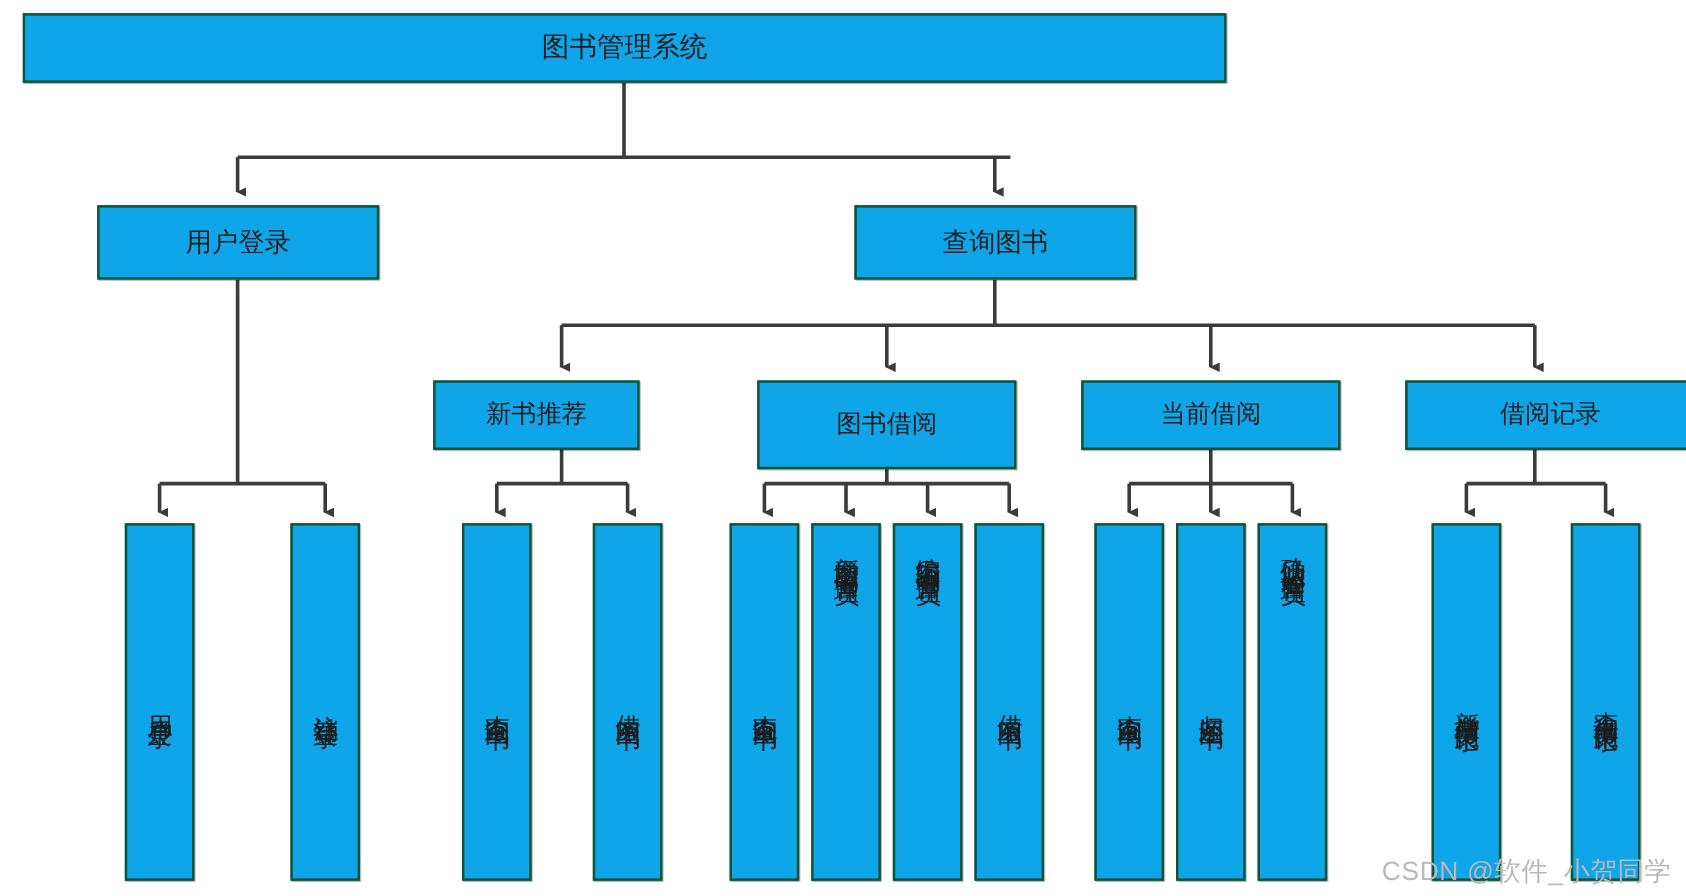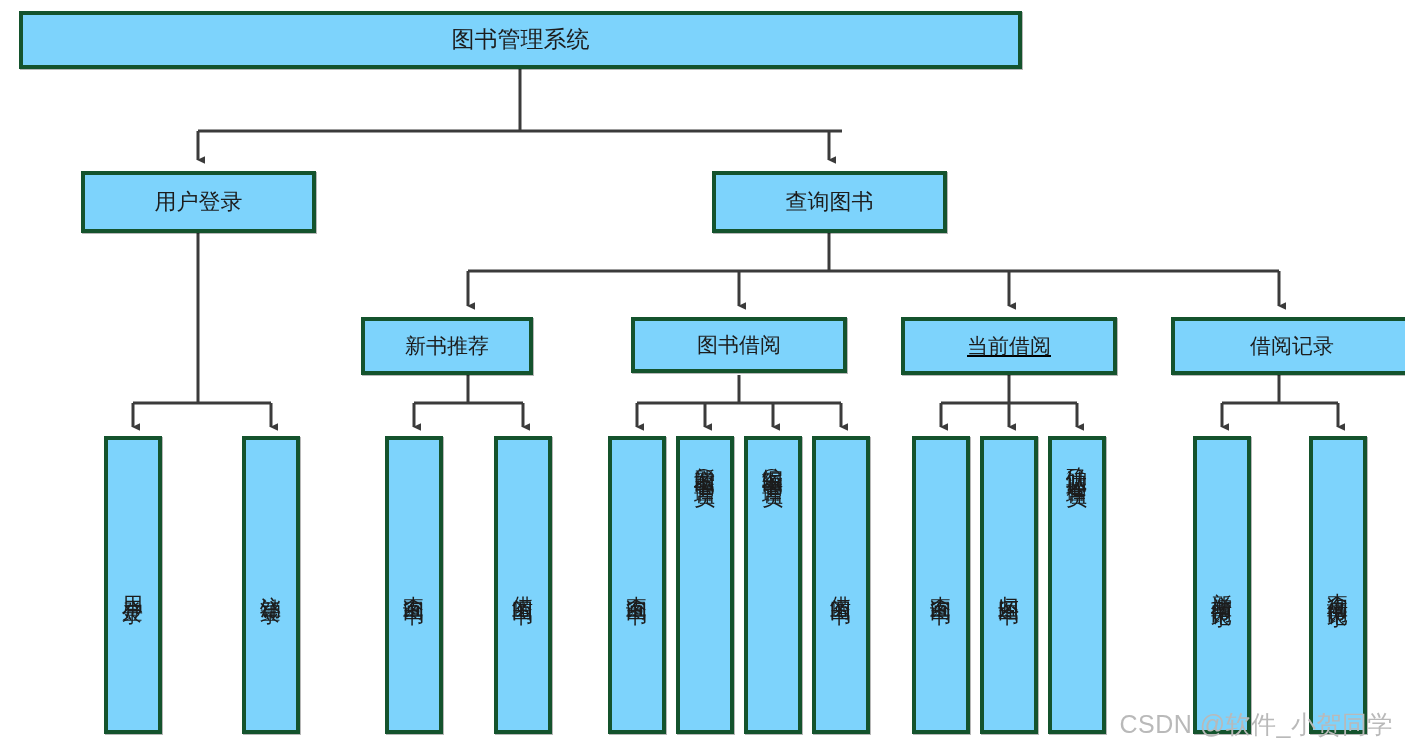--- a/index.html
+++ b/index.html
@@ -22,22 +22,22 @@
   }
   svg#tree-svg {
     position: absolute;
     left: 0; top: 0;
     width: 1405px;
     height: 747px;
   }
   .node-box {
     position: absolute;
     box-sizing: border-box;
-    background: #7dd3fc;
-    border: 4px solid #14532d;
+    background: #0ea5e9;
+    border: 2px solid #14532d;
     box-shadow: 1px 1px 0 rgba(0,0,0,0.28);
     display: flex;
     align-items: center;
     justify-content: center;
     overflow: hidden;
   }
   .node-label {
     color: #1c1c1c;
     text-align: center;
     line-height: 1.18;
@@ -60,21 +60,21 @@
     white-space: pre;
   }
   .node-box.leaf.center-text {
     align-items: center;
     padding-top: 0;
   }
   #watermark {
     position: absolute;
     right: 12px;
     bottom: 6px;
-    font-size: 25px;
+    font-size: 22px;
     color: #b9b9b9;
     letter-spacing: 0.5px;
     white-space: nowrap;
     pointer-events: none;
   }
 </style>
 </head>
 <body>
 
 <div id="diagram-root">
@@ -136,24 +136,24 @@
   <div class="node-box level-2" style="left:81px; top:171px; width:235px; height:62px;">
     <span class="node-label">用户登录</span>
   </div>
   <div class="node-box level-2" style="left:712px; top:171px; width:235px; height:62px;">
     <span class="node-label">查询图书</span>
   </div>
 
   <div class="node-box level-3" style="left:361px; top:317px; width:172px; height:58px;">
     <span class="node-label">新书推荐</span>
   </div>
-  <div class="node-box level-3" style="left:631px; top:317px; width:216px; height:56px;">
+  <div class="node-box level-3" style="left:631px; top:317px; width:216px; height:74px;">
     <span class="node-label">图书借阅</span>
   </div>
-  <div class="node-box level-3" style="left:901px; top:317px; width:216px; height:58px;text-decoration:underline;">
+  <div class="node-box level-3" style="left:901px; top:317px; width:216px; height:58px;">
     <span class="node-label">当前借阅</span>
   </div>
   <div class="node-box level-3" style="left:1171px; top:317px; width:242px; height:58px;">
     <span class="node-label">借阅记录</span>
   </div>
 
   <div class="node-box leaf center-text" style="left:104px; top:436px; width:58px; height:298px;">
     <span class="node-label">用户登录</span>
   </div>
   <div class="node-box leaf center-text" style="left:242px; top:436px; width:58px; height:298px;">

